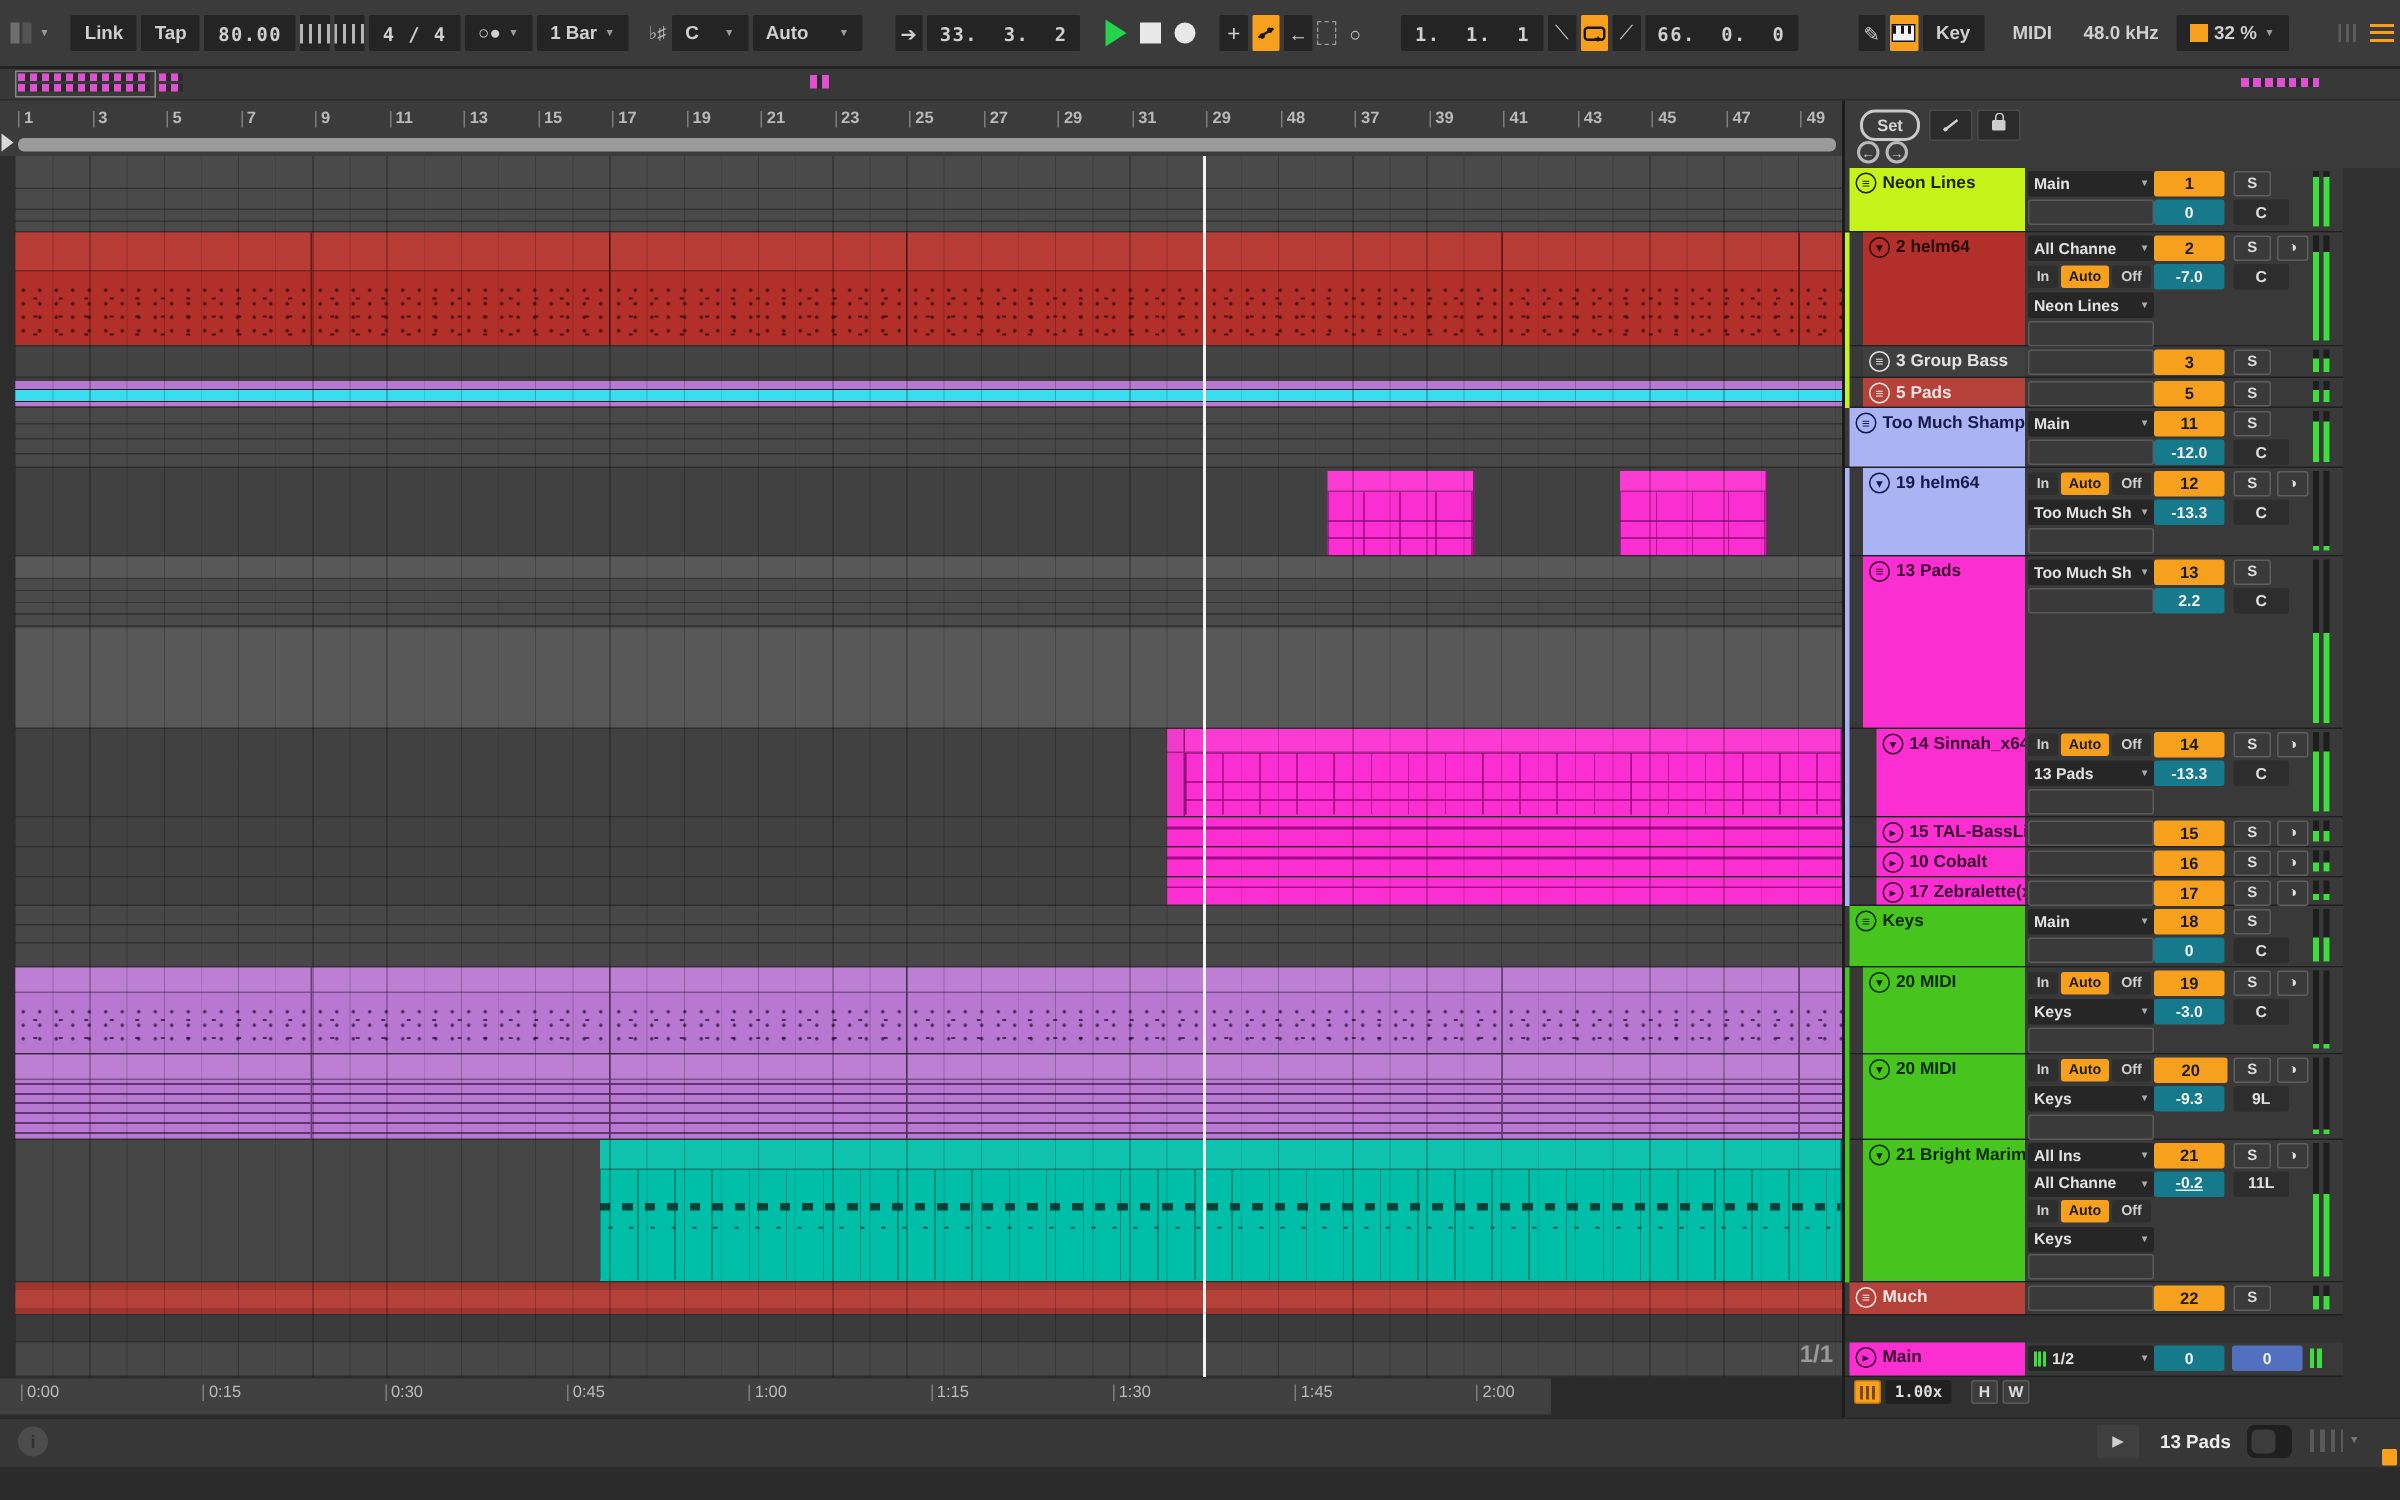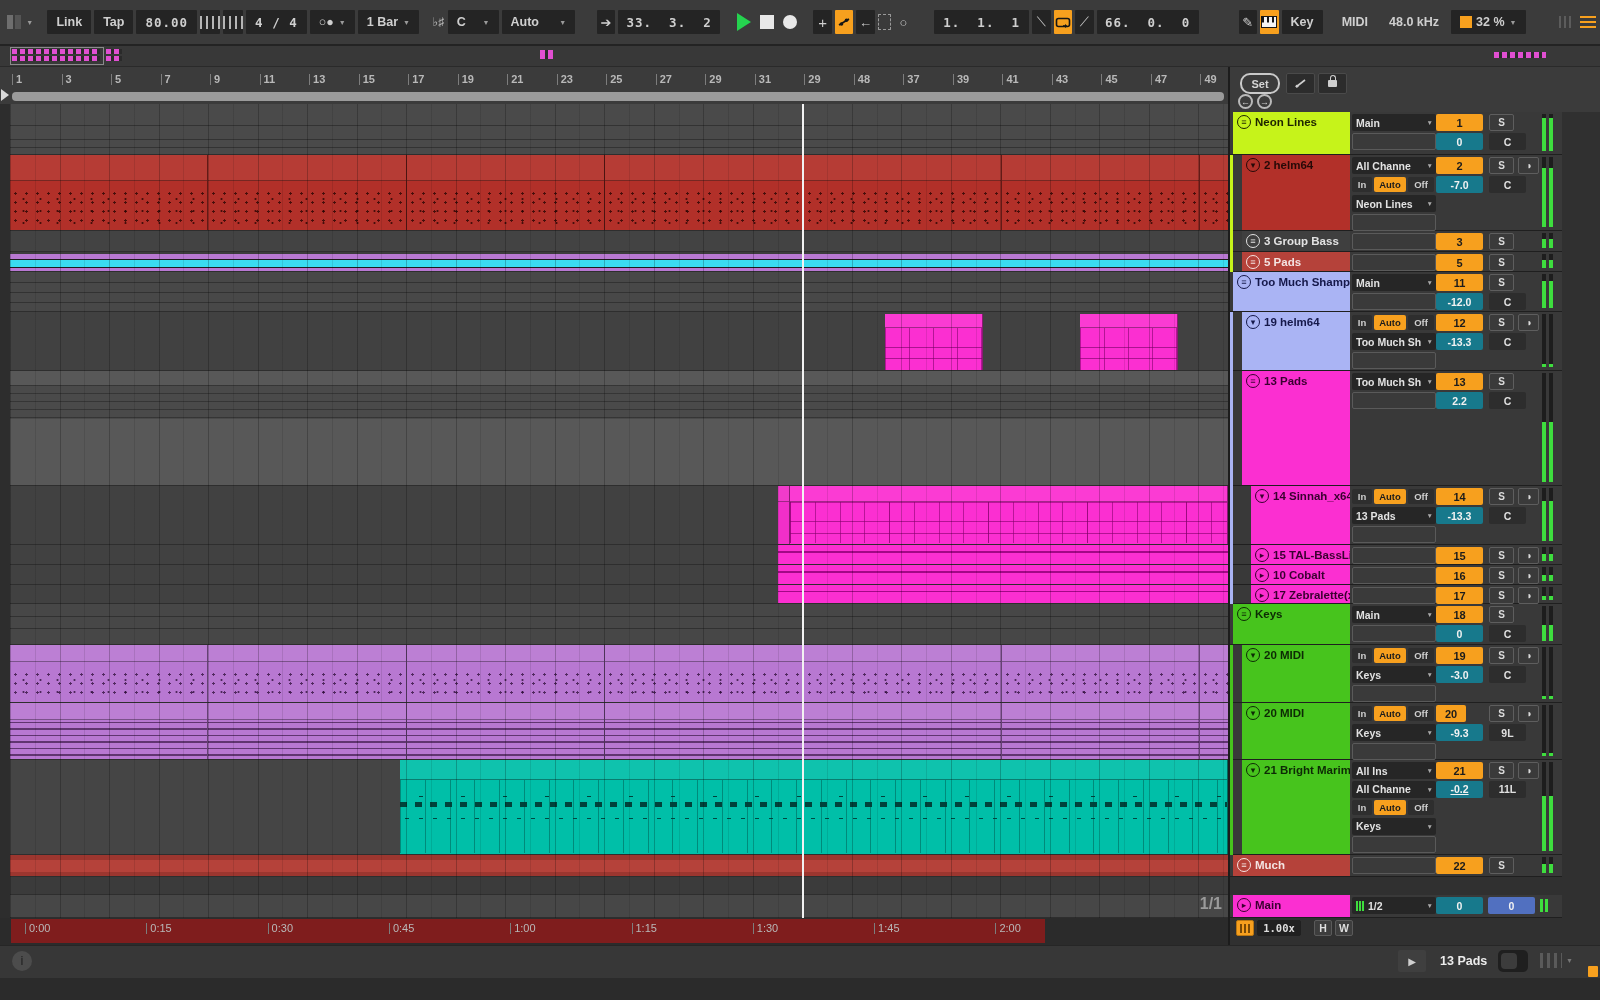--- a/index.html
+++ b/index.html
@@ -36,21 +36,21 @@
   .lane{position:absolute;left:0;width:1218px;border-bottom:1px solid #2e2e2e;box-sizing:border-box;}
   .clip{position:absolute;box-sizing:border-box;}
   .cliphead{position:absolute;left:0;top:0;width:100%;border-bottom:1px solid rgba(0,0,0,0.35);box-sizing:border-box;}
   .noteband{position:absolute;left:0;width:100%;}
   #grid{position:absolute;left:0;top:0;width:1218px;height:814px;pointer-events:none;z-index:5;
     background-image:repeating-linear-gradient(90deg,rgba(0,0,0,0.10) 0 1px,transparent 1px 24.76px),
                      repeating-linear-gradient(90deg,rgba(0,0,0,0.14) 0 1px,transparent 1px 49.52px);}
   #playhead{position:absolute;top:0;width:2px;height:814px;background:#f2f2f2;z-index:6;}
   #zoomind{position:absolute;right:6px;top:791px;color:#9a9a9a;font-size:16px;font-weight:bold;z-index:7;}
   
-  #timeruler{position:absolute;left:11px;top:918px;width:1034px;height:24px;background:#7f1d1d;border-top:1px solid #2c2c2c;overflow:hidden;}
+  #timeruler{position:absolute;left:0;top:918px;width:1034px;height:24px;background:#404040;border-top:1px solid #2c2c2c;overflow:hidden;}
   .tlab{position:absolute;top:4px;color:#b9b9b9;font-size:11px;border-left:1px solid #7d7d7d;padding-left:3px;line-height:11px;}
   
   #rightpanel{position:absolute;left:1228px;top:67px;width:372px;height:933px;background:#303030;border-left:2px solid #1c1c1c;box-sizing:border-box;}
   #setrow{position:absolute;left:0;top:0;width:372px;height:45px;background:#3b3b3b;}
   #setbtn{position:absolute;left:10px;top:6px;width:36px;height:17px;border:2px solid #c9c9c9;border-radius:10px;color:#d6d6d6;
           font-size:11px;font-weight:bold;display:flex;align-items:center;justify-content:center;background:#3b3b3b;}
   .setico{position:absolute;top:6px;width:27px;height:19px;background:#2c2c2c;border:1px solid #4a4a4a;border-radius:2px;
           display:flex;align-items:center;justify-content:center;}
   .navarrow{position:absolute;top:27px;width:15px;height:15px;border:2px solid #b9b9b9;border-radius:50%;color:#cfcfcf;
             font-size:9px;display:flex;align-items:center;justify-content:center;background:#3b3b3b;box-sizing:border-box;font-weight:bold;}
@@ -695,21 +695,21 @@
         <div class="thead" style="top: 636px; height: 57px;">
           <div class="tname" style="left: 12px; width: 108px; background: rgb(71, 196, 29); color: rgb(13, 42, 5);">
             <span class="tico">▾</span>
             <span class="tlabel">20 MIDI</span>
           </div>
           <div class="cell" style="left: 122px; width: 88px; background: transparent; top: 2px;">
             <span class="monseg" style="background: rgb(46, 46, 46); color: rgb(207, 207, 207); width: 20px;">In</span>
             <span class="monseg" style="background: rgb(247, 160, 30); color: rgb(28, 28, 28); width: 32px;">Auto</span>
             <span class="monseg" style="background: rgb(46, 46, 46); color: rgb(207, 207, 207); width: 26px;">Off</span>
           </div>
-          <div class="cell c-num" style="left: 206px; width: 30px; top: 2px;">20</div>
+          <div class="cell c-num" style="left: 206px; width: 49px; top: 2px;">20</div>
           <div class="cell c-btn" style="left: 259px; width: 25px; top: 2px;">S</div>
           <div class="cell c-ph" style="left: 288px; width: 21px; top: 2px;">◑</div>
           <div class="cell c-dd" style="left: 122px; width: 84px; top: 21px;">
             <span>Keys</span>
             <span class="dda">▼</span>
           </div>
           <div class="cell c-vol" style="left: 206px; width: 47px; top: 21px;">-9.3</div>
           <div class="cell c-pan" style="left: 259px; width: 37px; top: 21px;">9L</div>
           <div class="cell c-slot" style="left: 122px; width: 84px; top: 40px;"></div>
           <div class="meter" style="left: 312px; top: 2px; height: 51px;">

